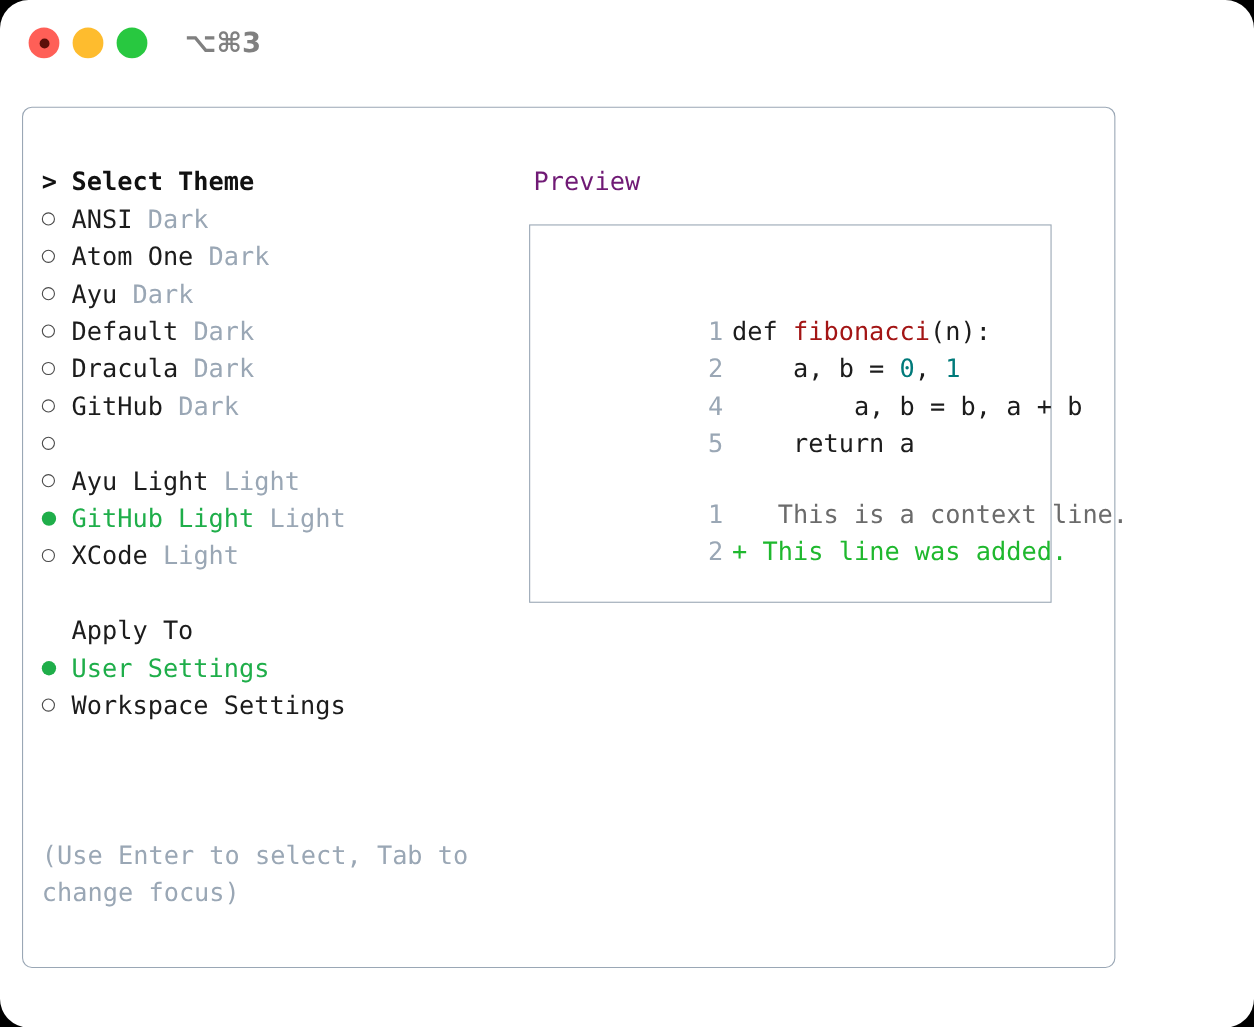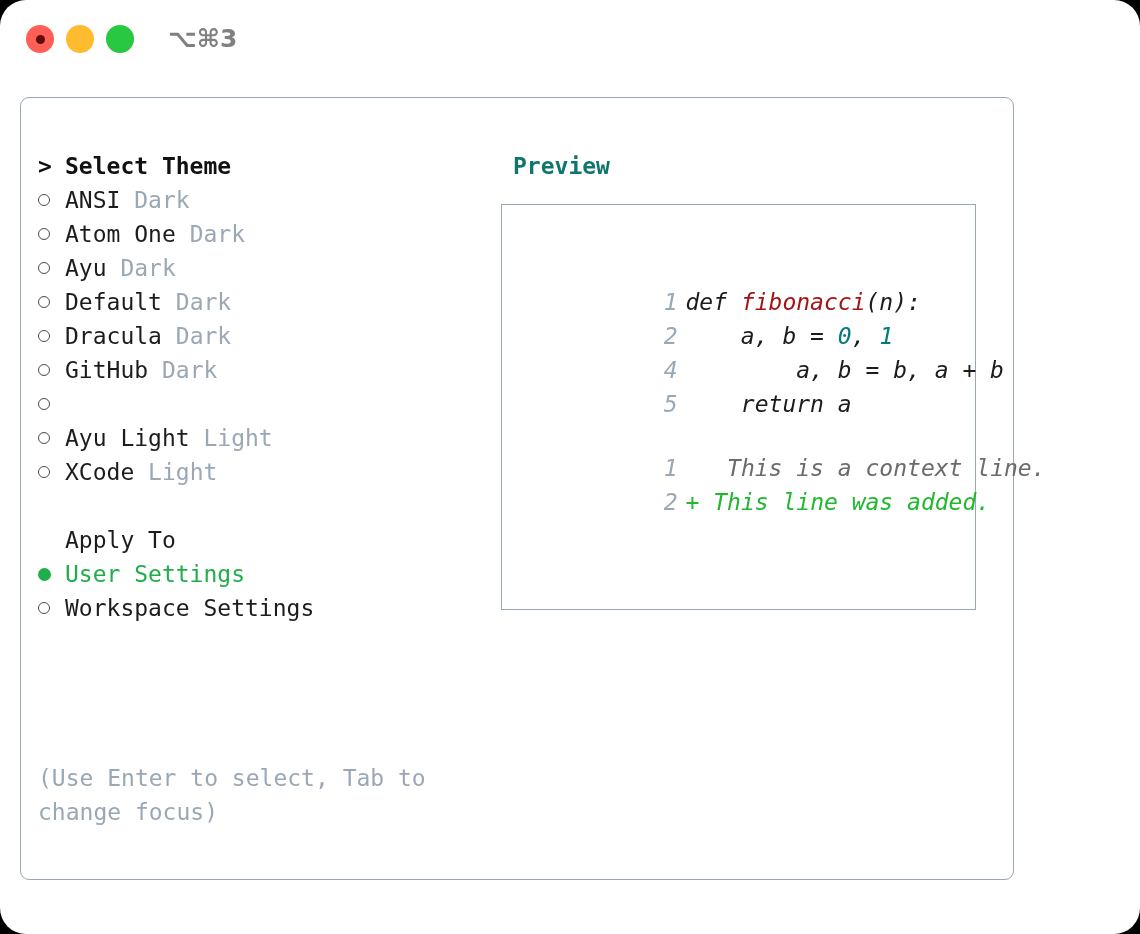--- a/index.html
+++ b/index.html
@@ -142,37 +142,36 @@
     font-size: 23px;
     line-height: 34px;
     color: #9aa7b5;
     white-space: pre-wrap;
     word-break: break-word;
   }
 
   
   #preview-title {
     position: absolute;
-    left: 492px;
+    left: 464px;
     top: 51px;
     font-size: 23px;
     line-height: 34px;
-    font-weight: bold;
-    color: #0f766e;
+    font-weight: normal;
+    color: #701a75;
   }
 
   #preview-box {
     position: absolute;
-    left: 480px;
+    left: 460px;
     top: 106px;
     width: 475px;
-    height: 406px;
+    height: 344px;
     border: 1.6px solid #9aa7b5;
     background: #ffffff;
-    font-style: italic;
   }
 
   #code-area {
     position: absolute;
     left: 11px;
     top: 46px;
     right: 6px;
   }
 
   .code-line {
@@ -257,20 +256,24 @@
       <div class="row">
         <span class="marker"><span class="dot-empty"></span></span>
       </div>
 
       <div class="row">
         <span class="marker"><span class="dot-empty"></span></span>
         <span class="label"><span>Ayu Light</span> <span class="suffix">Light</span></span>
       </div>
 
 
+      <div class="row selected">
+        <span class="marker"><span class="dot-filled"></span></span>
+        <span class="label"><span>GitHub Light</span> <span class="suffix">Light</span></span>
+      </div>
 
 
       <div class="row">
         <span class="marker"><span class="dot-empty"></span></span>
         <span class="label"><span>XCode</span> <span class="suffix">Light</span></span>
       </div>
 
       <div class="spacer"></div>
 
       <div class="row section">

